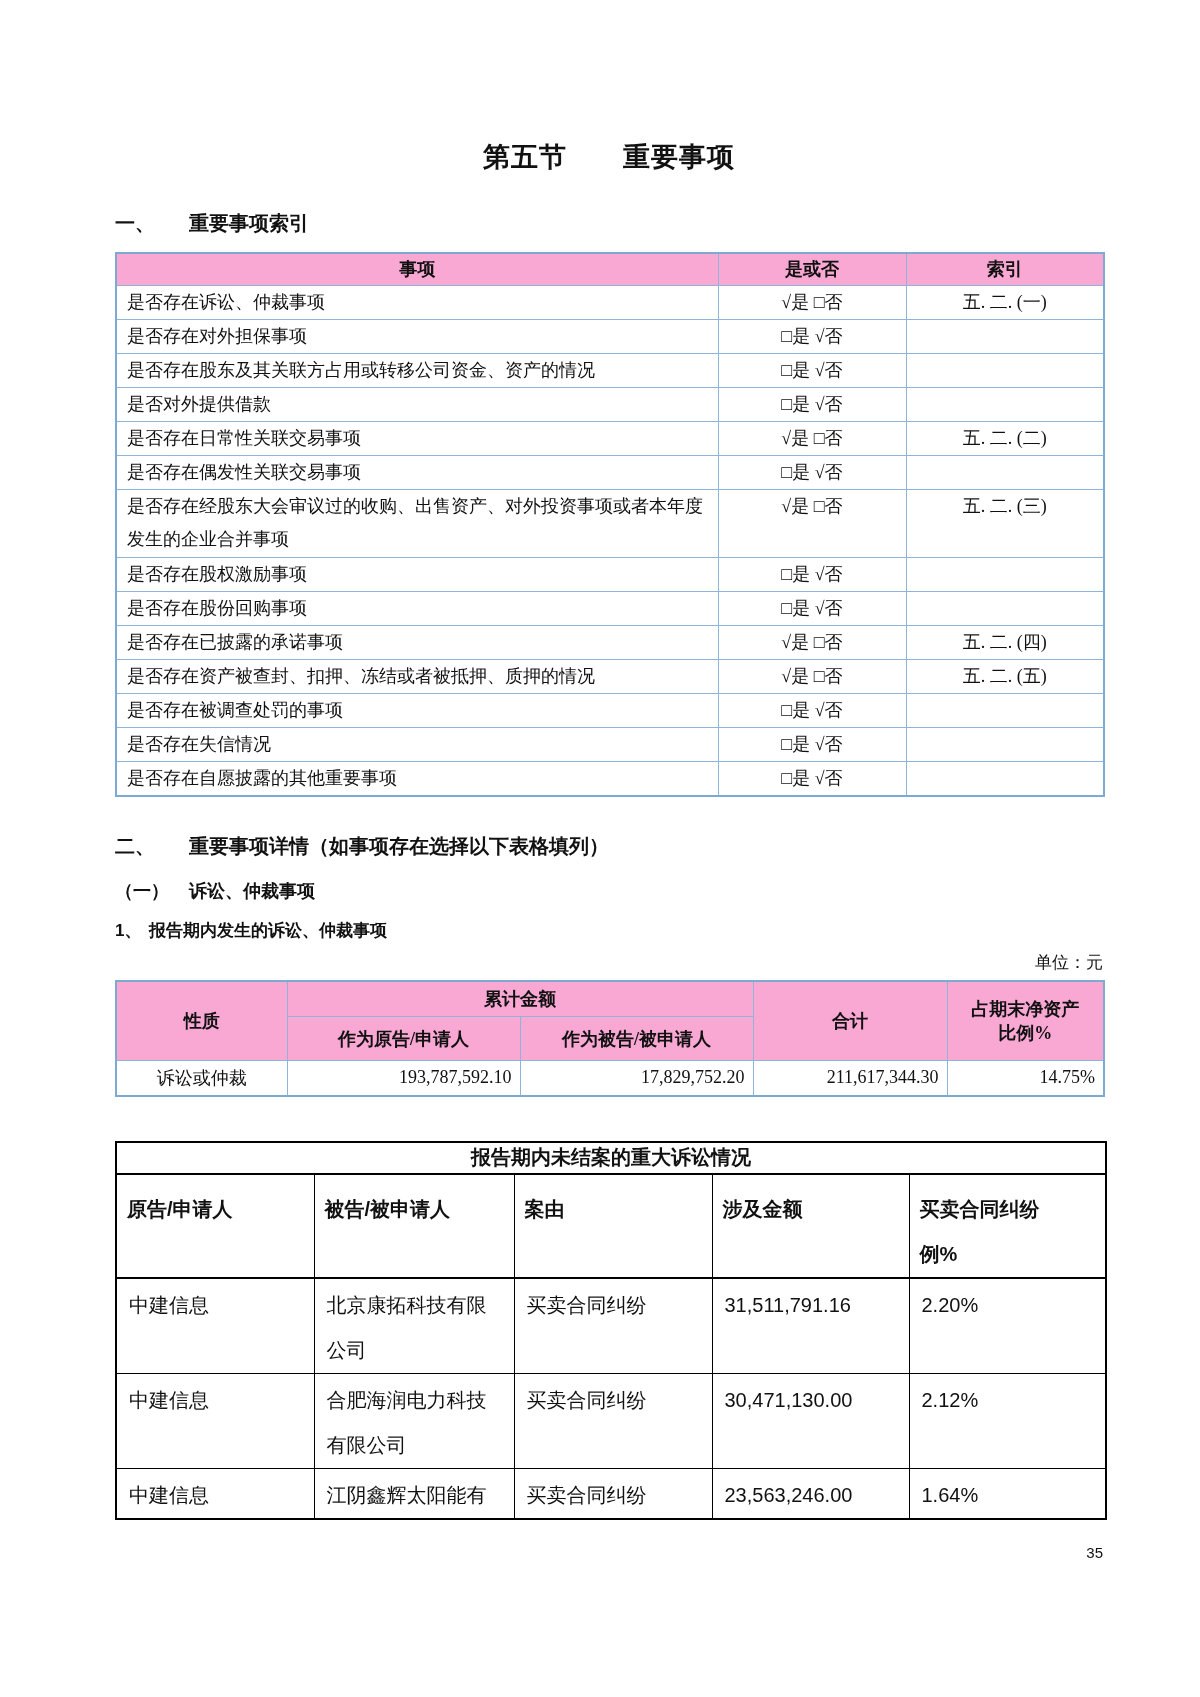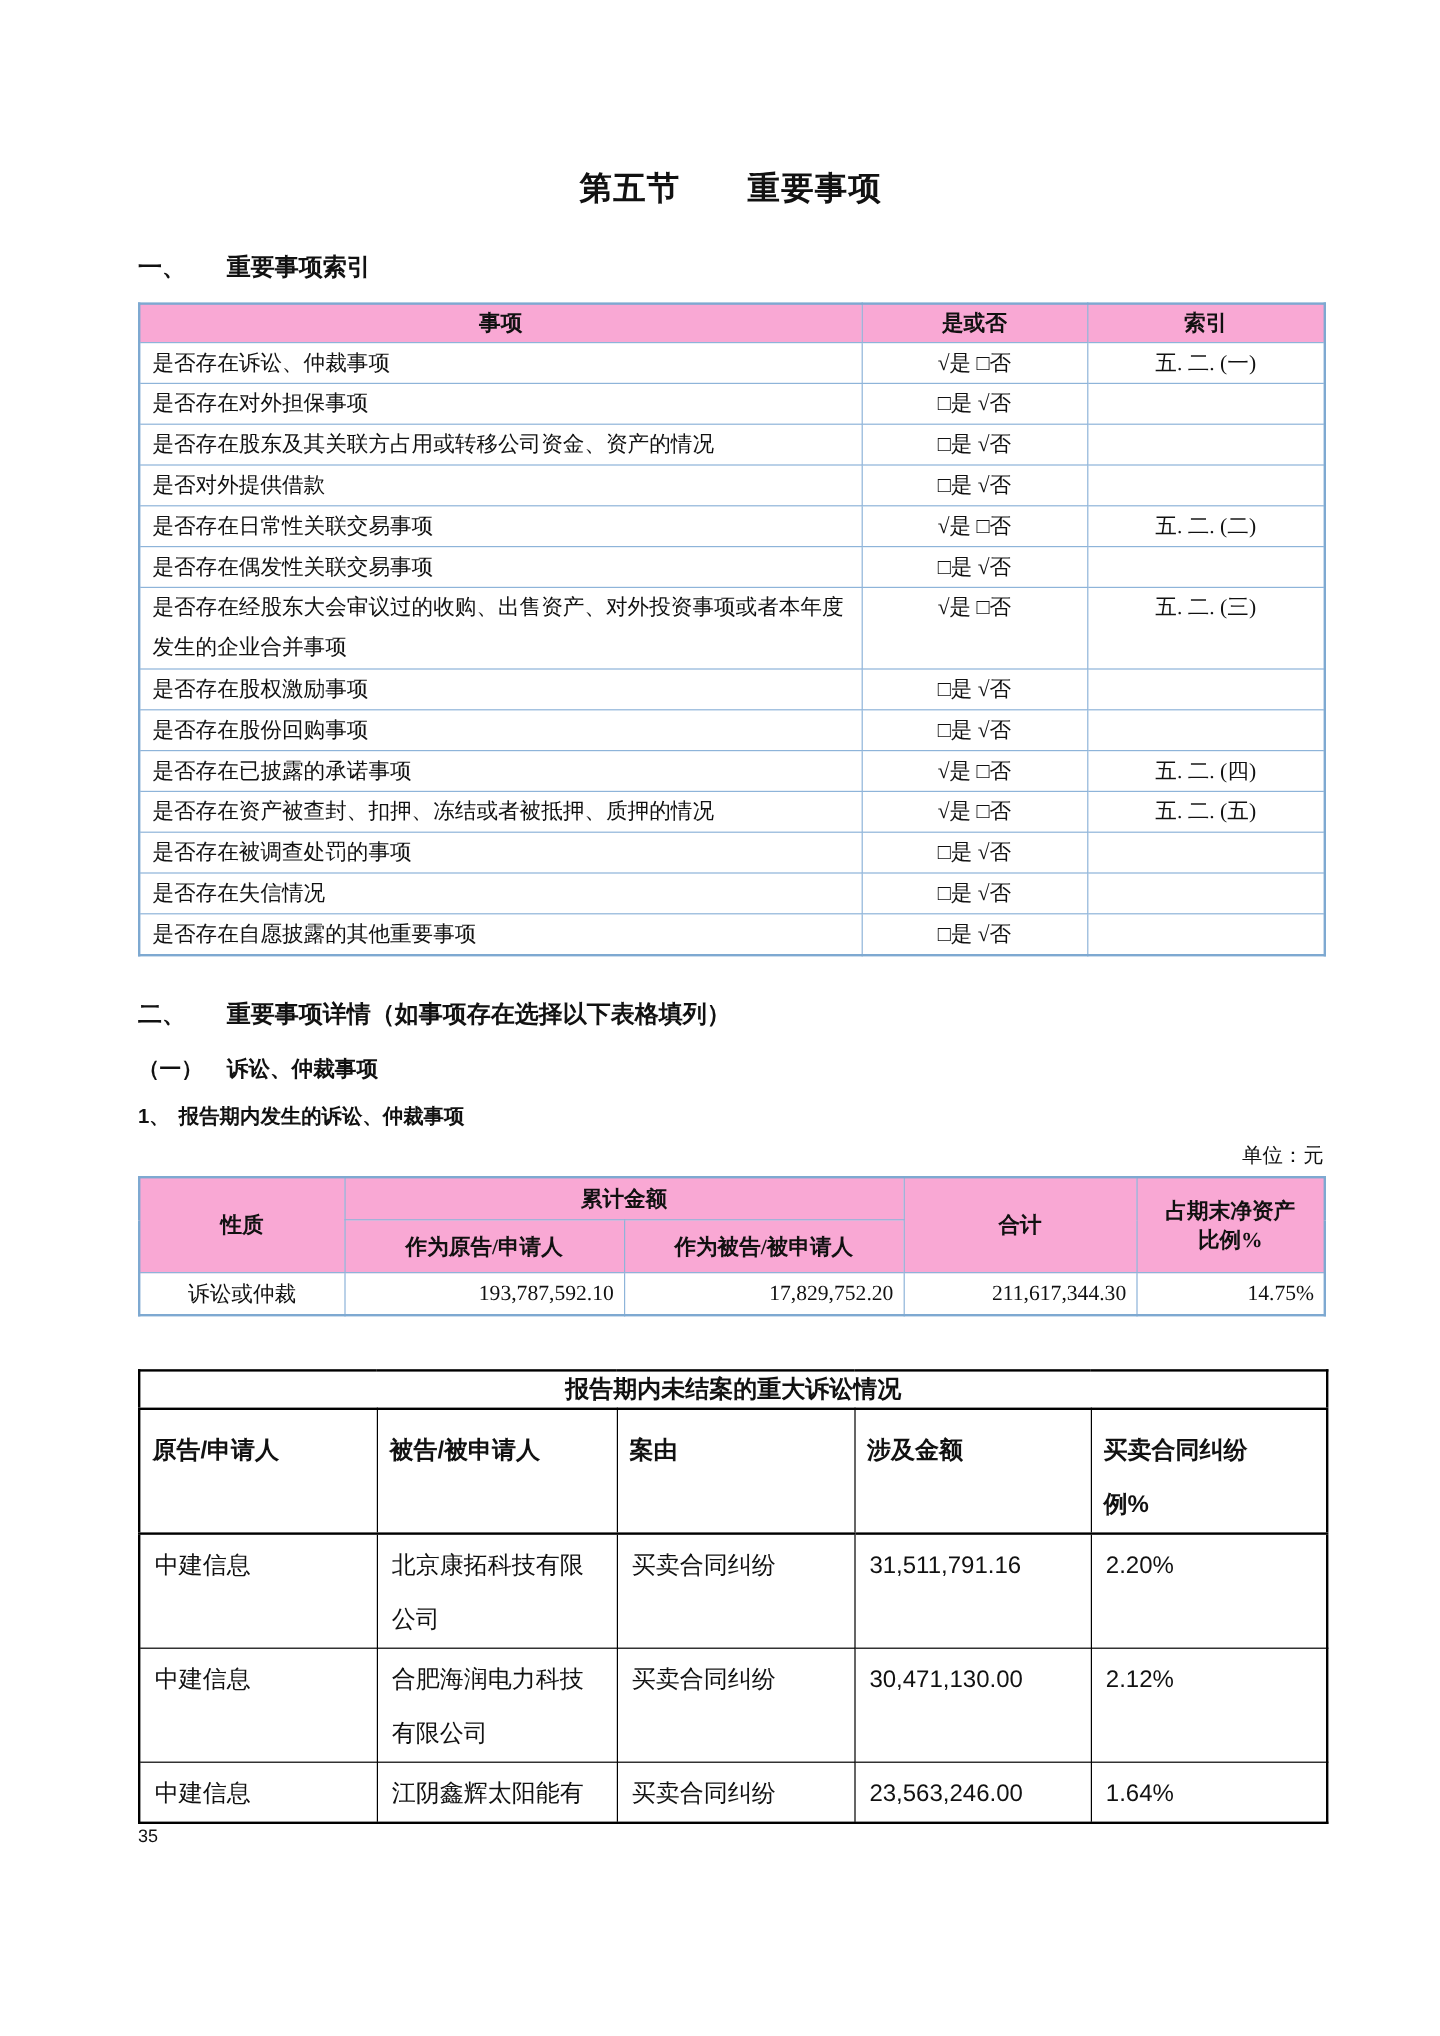--- a/index.html
+++ b/index.html
@@ -89,22 +89,22 @@
     padding: 12px 10px 0; line-height: 45px;
     border-bottom: 2px solid #000;
   }
   .tbl3 td {
     height: 94px; vertical-align: top; text-align: left;
     font-size: 20px; padding: 4px 12px 0; line-height: 45px;
   }
   .tbl3 tr.short td { height: 46px; }
 
   .page-number {
-    margin-top: 2px;
-    text-align: left;
+    margin-top: 24px;
+    text-align: right;
     font-family: "Liberation Sans", sans-serif;
     font-size: 15px;
   }
 </style>
 </head>
 <body>
 
 <div class="content">
 
   <h1 class="doc-title">第五节　　重要事项</h1>

